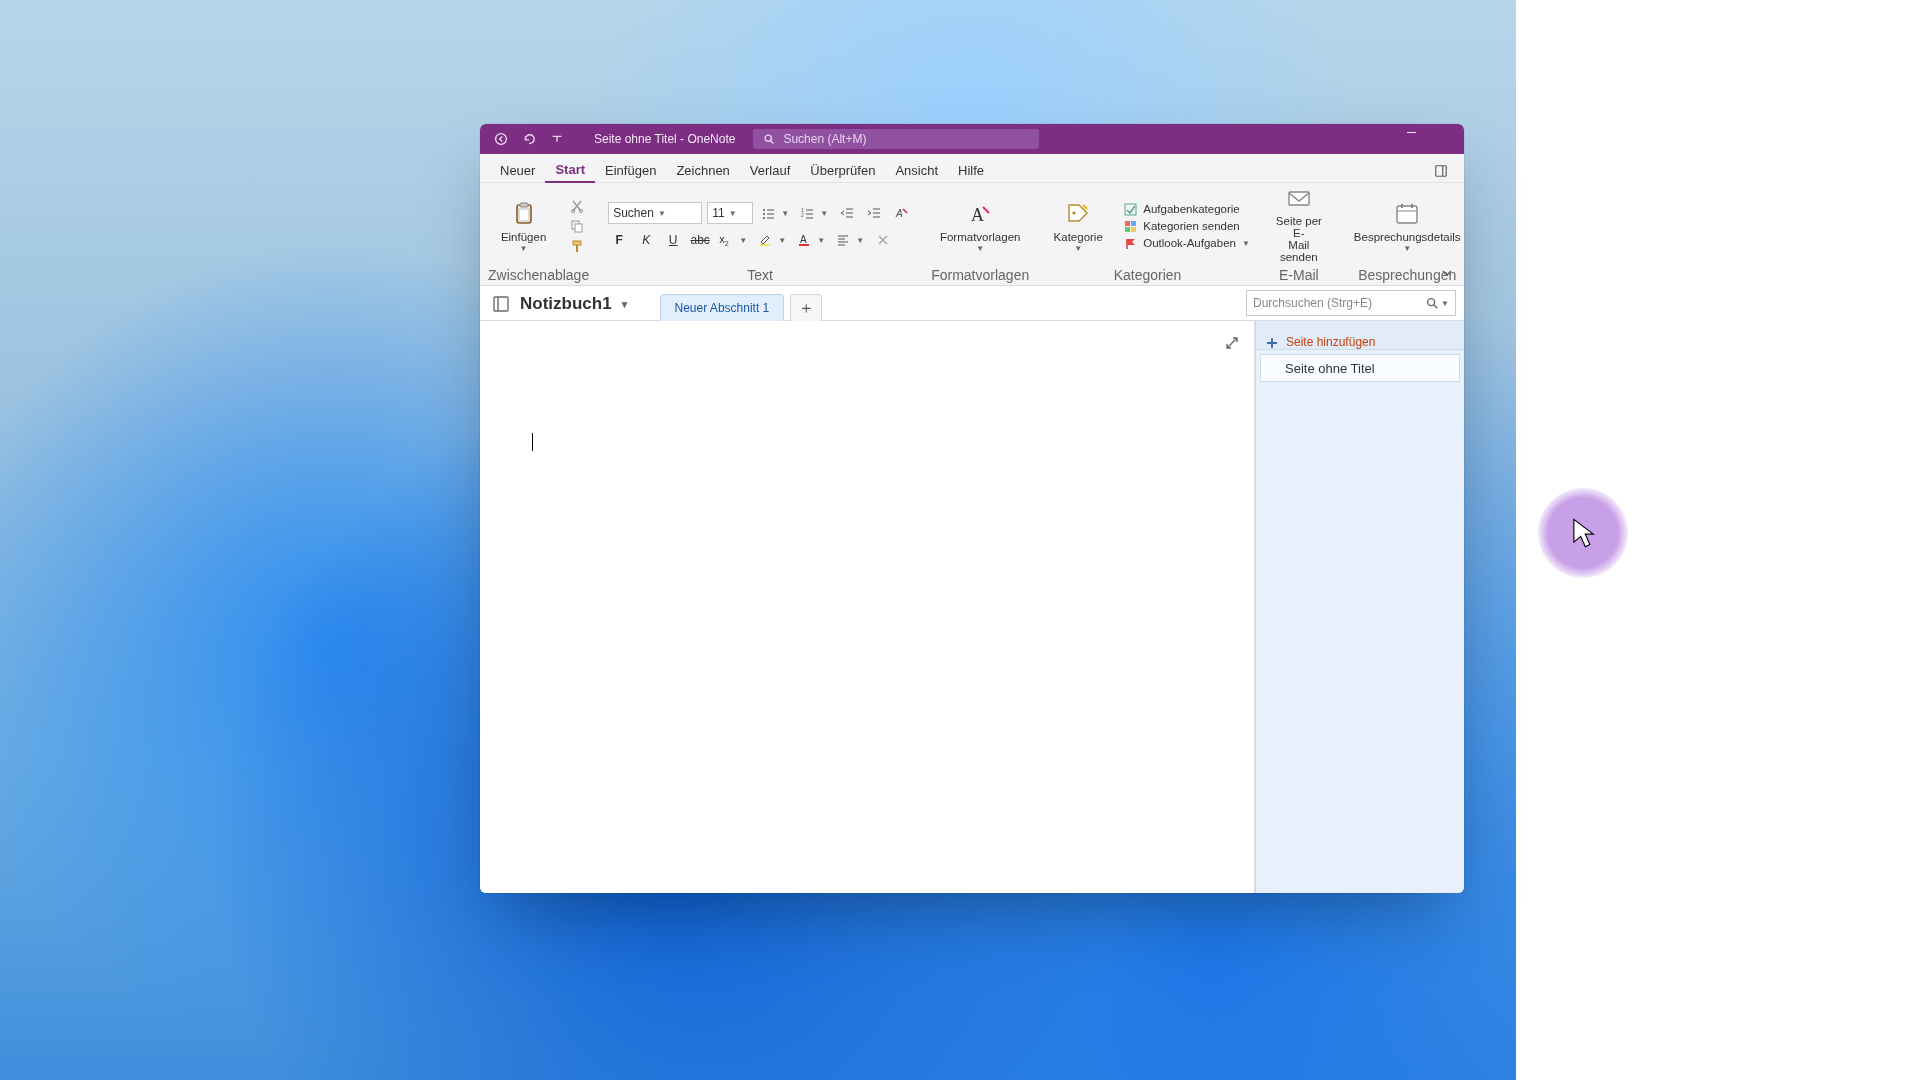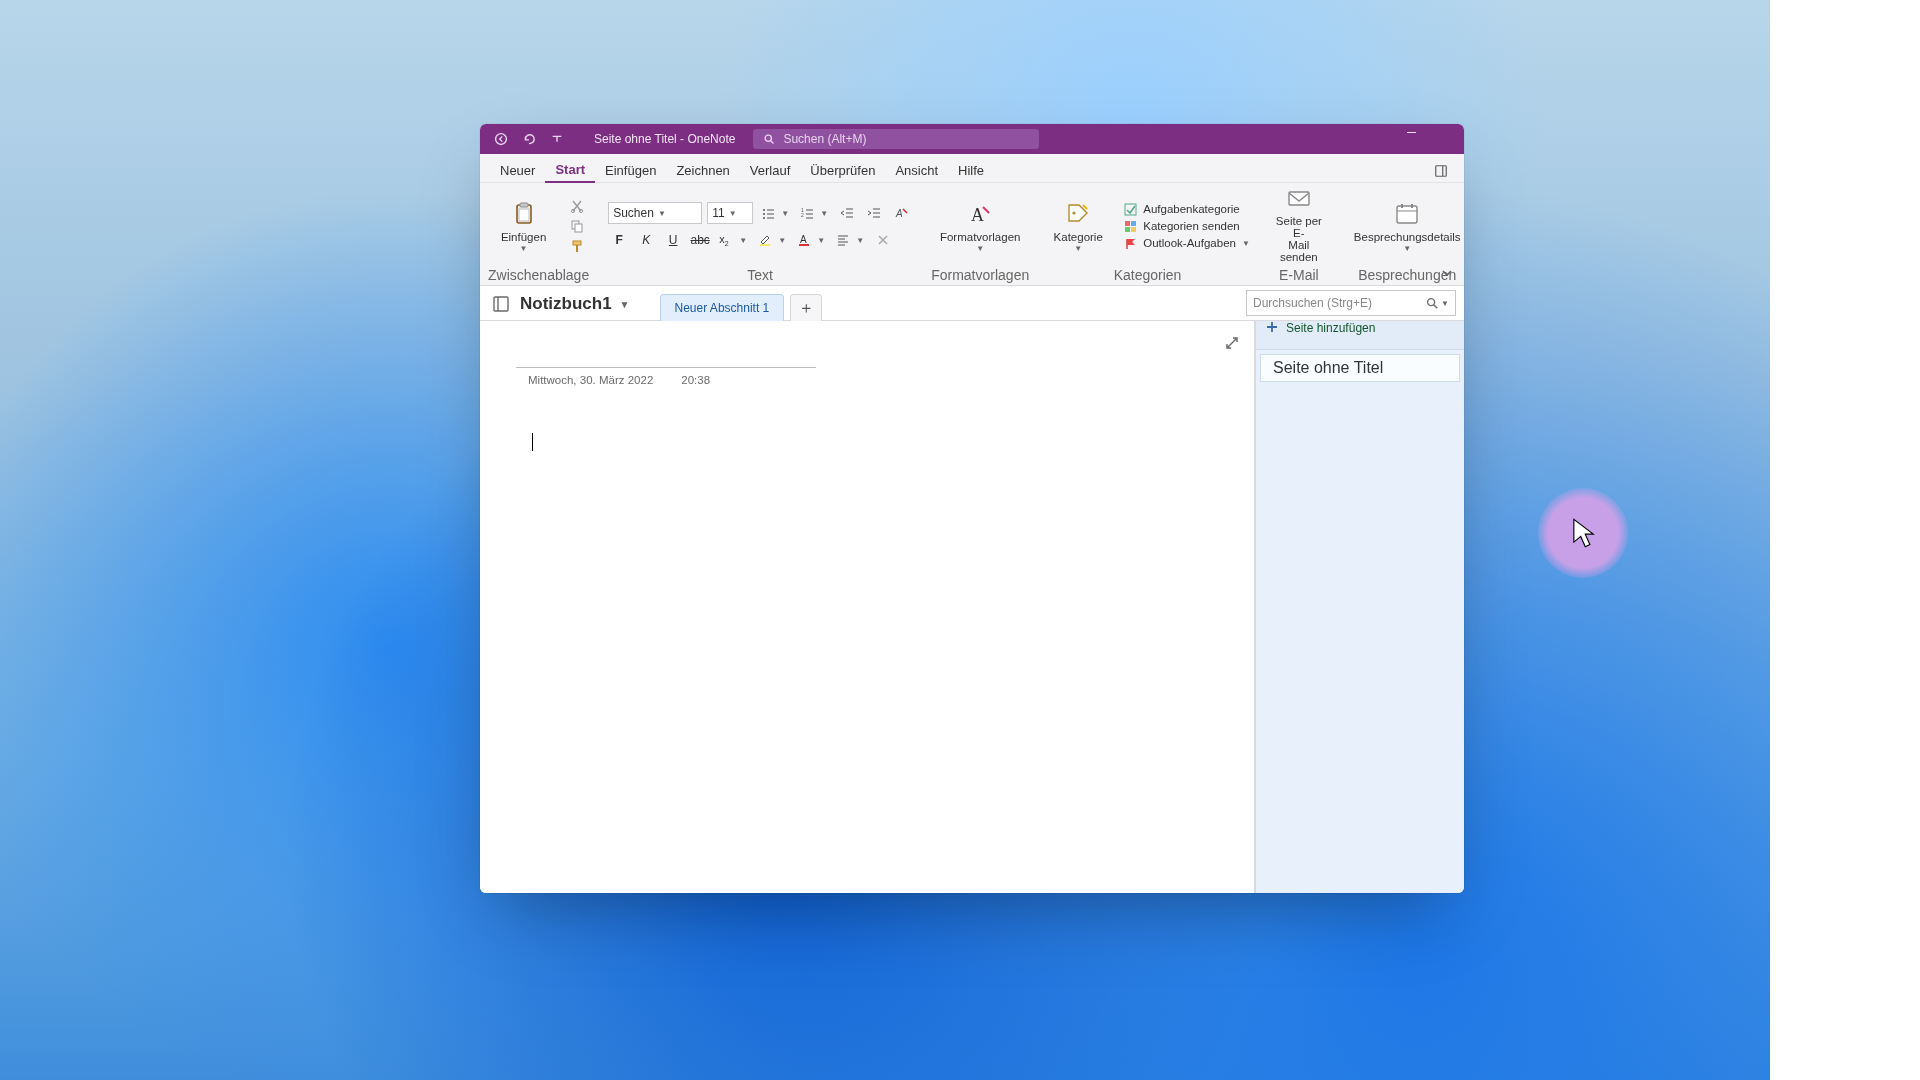--- a/index.html
+++ b/index.html
@@ -1,18 +1,18 @@
 <!DOCTYPE html>
 <html><head>
 <meta charset="utf-8">
 <style>
   html,body{margin:0;padding:0;width:1920px;height:1080px;overflow:hidden;font-family:"Segoe UI",Arial,sans-serif;}
   
   #desktop{
-    position:relative;width:1770px;height:1080px;
+    position:relative;width:1516px;height:1080px;
     background:
       radial-gradient(circle at 64% 12%, #9bd0ff 0%, rgba(155,208,255,0) 28%),
       radial-gradient(circle at 44% 78%, #0b5fd6 0%, rgba(11,95,214,0) 38%),
       radial-gradient(circle at 80% 88%, #1d77e7 0%, rgba(29,119,231,0) 45%),
       radial-gradient(circle at 22% 60%, #2e8df0 0%, rgba(46,141,240,0) 30%),
       linear-gradient(180deg,#b7d6ea 0%, #9ec3e0 35%, #6daee3 70%, #3f8edc 100%);
   }
   
   #app{
     position:absolute;left:480px;top:124px;width:984px;height:769px;
@@ -88,23 +88,23 @@
   
   #body{flex:1;display:flex;min-height:0;}
   #canvas{flex:1;background:#fff;position:relative;border-right:1px solid #d9d9de;}
   #title-zone{position:absolute;left:36px;top:28px;width:300px;}
   #title-line{border-bottom:1px solid #bdbdc2;height:18px;}
   #date-row{display:flex;gap:28px;font-size:11.5px;color:#6a6a6a;margin-top:6px;padding-left:12px;}
   #caret{position:absolute;left:52px;top:112px;width:1px;height:18px;background:#000;}
   #expand-btn{position:absolute;right:12px;top:12px;width:20px;height:20px;display:flex;align-items:center;justify-content:center;}
   #expand-btn svg{width:14px;height:14px;stroke:#666;fill:none;stroke-width:1.4;}
   #pages{width:208px;background:#e7f0fb;display:flex;flex-direction:column;border-left:1px solid #d9d9de;}
-  #add-page{height:28px;display:flex;align-items:flex-start;gap:8px;padding:0 10px;font-size:12px;color:#14532d;border-bottom:1px solid #cddbec;background:#e1ecf8;}
+  #add-page{height:28px;display:flex;align-items:flex-end;gap:8px;padding:0 10px;font-size:12px;color:#c2410c;border-bottom:1px solid #cddbec;background:#e1ecf8;}
   #add-page svg{width:12px;height:12px;stroke:#3a6aa8;stroke-width:1.8;fill:none;}
-  .page-item{height:26px;display:flex;align-items:center;padding:0 12px;font-size:16px;color:#333;background:#fafdff;border:1px solid #cddbec;margin:4px 4px 0 4px;}
+  .page-item{height:26px;display:flex;align-items:center;padding:0 24px;font-size:13px;color:#333;background:#fafdff;border:1px solid #cddbec;margin:4px 4px 0 4px;}
   
   #cursor-bubble{position:absolute;left:1538px;top:488px;width:90px;height:90px;border-radius:50%;background:radial-gradient(circle,#c9a0e8 0%,#c8a0e8 55%,rgba(200,160,232,0) 75%);display:flex;align-items:center;justify-content:center;}
   #cursor-bubble svg{width:26px;height:32px;fill:#fff;stroke:#000;stroke-width:1;}
   .txt-b{font-weight:700;}
   .txt-i{font-style:italic;}
   .txt-u{text-decoration:underline;}
   .txt-s{text-decoration:line-through;}
 </style>
 </head>
 <body>
@@ -465,27 +465,20 @@
       </div>
     </div>
 
     <div id="body">
       <div id="canvas">
         <div id="expand-btn">
           <svg viewBox="0 0 14 14">
               <path d="M2 8 L2 12 L6 12 M8 2 L12 2 L12 6 M3 11 L11 3"></path>
             </svg>
         </div>
-        <div id="title-zone">
-          <div id="title-line"></div>
-          <div id="date-row">
-            <span>Mittwoch, 30. März 2022</span>
-            <span>20:38</span>
-          </div>
-        </div>
         <div id="caret"></div>
       </div>
       <div id="pages">
         <div id="add-page">
           <svg viewBox="0 0 12 12">
               <path d="M6 1 V11 M1 6 H11"></path>
             </svg>
           <span>Seite hinzufügen</span>
         </div>
         <div class="page-item">

